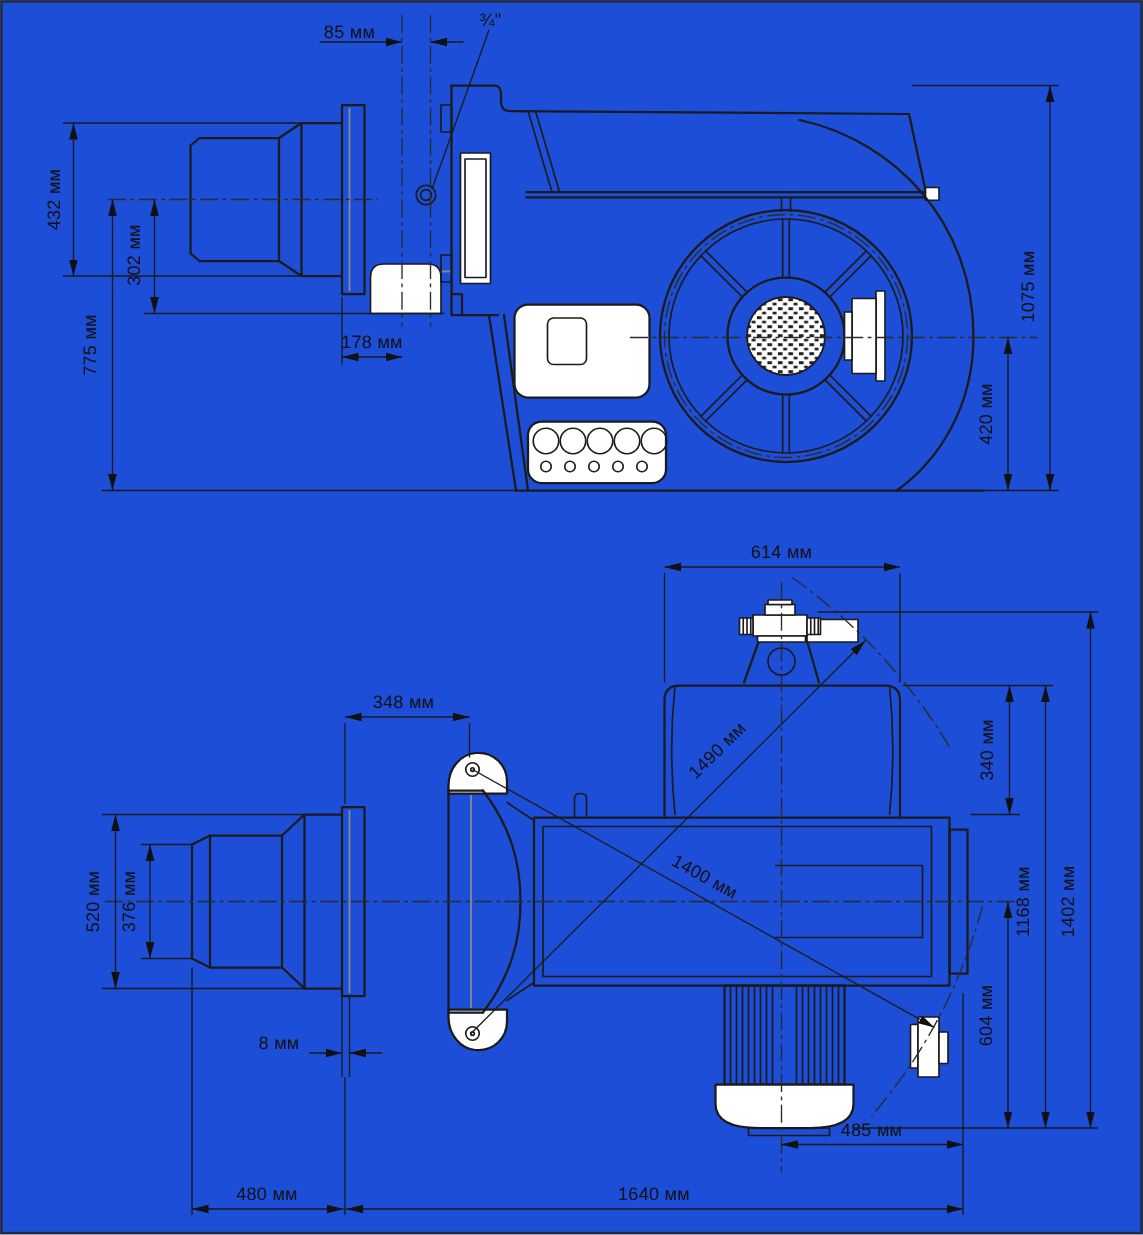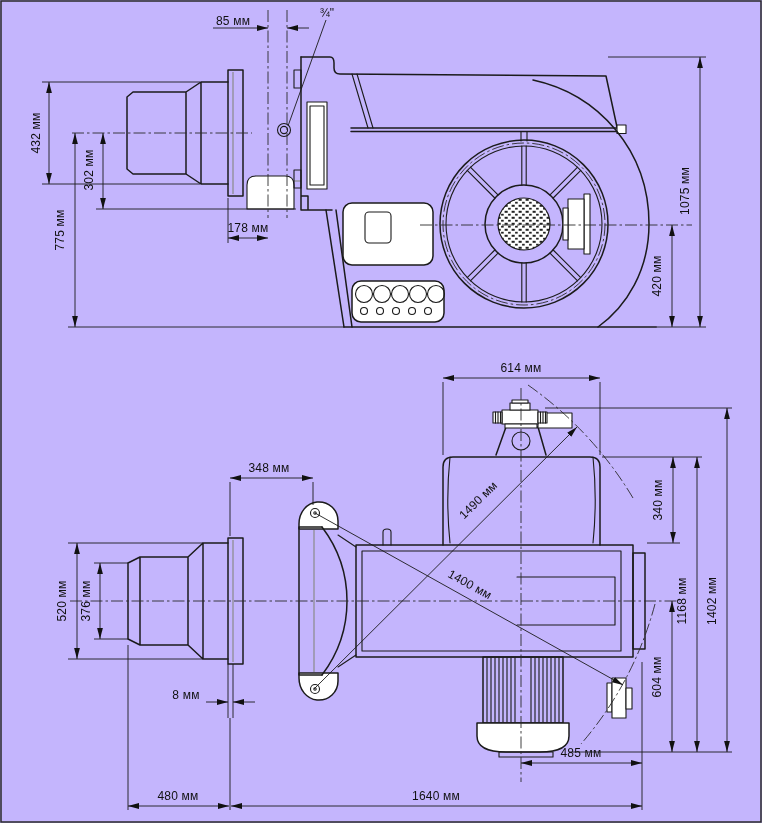--- a/index.html
+++ b/index.html
@@ -1,16 +1,16 @@
 <!DOCTYPE html>
 <html><head>
 <meta charset="utf-8">
 <style>
   html,body{margin:0;padding:0;background:#e8e8e8;}
-  #stage{width:762px;height:823px;background:#c4b5fd;position:relative;margin:0 auto;
+  #stage{width:762px;height:823px;background:#1d4ed8;position:relative;margin:0 auto;
          font-family:"Liberation Sans", sans-serif;}
   svg{display:block;}
   .o  {stroke:#1b1b1b;stroke-width:1.5;fill:none;stroke-linecap:round;stroke-linejoin:round;}
   .o2 {stroke:#1b1b1b;stroke-width:1.1;fill:none;stroke-linecap:round;stroke-linejoin:round;}
   .gy {stroke:#8a8a8a;stroke-width:1.2;fill:none;}
   .dim{stroke:#1b1b1b;stroke-width:0.9;fill:none;}
   .cl {stroke:#2b2b2b;stroke-width:0.9;fill:none;stroke-dasharray:12 3 2.5 3;}
   .arc{stroke:#2b2b2b;stroke-width:0.9;fill:none;stroke-dasharray:12 3 2.5 3;}
   .wf {fill:#ffffff;}
   text.lbl{font-family:"Liberation Sans", sans-serif;font-size:12px;fill:#111;

